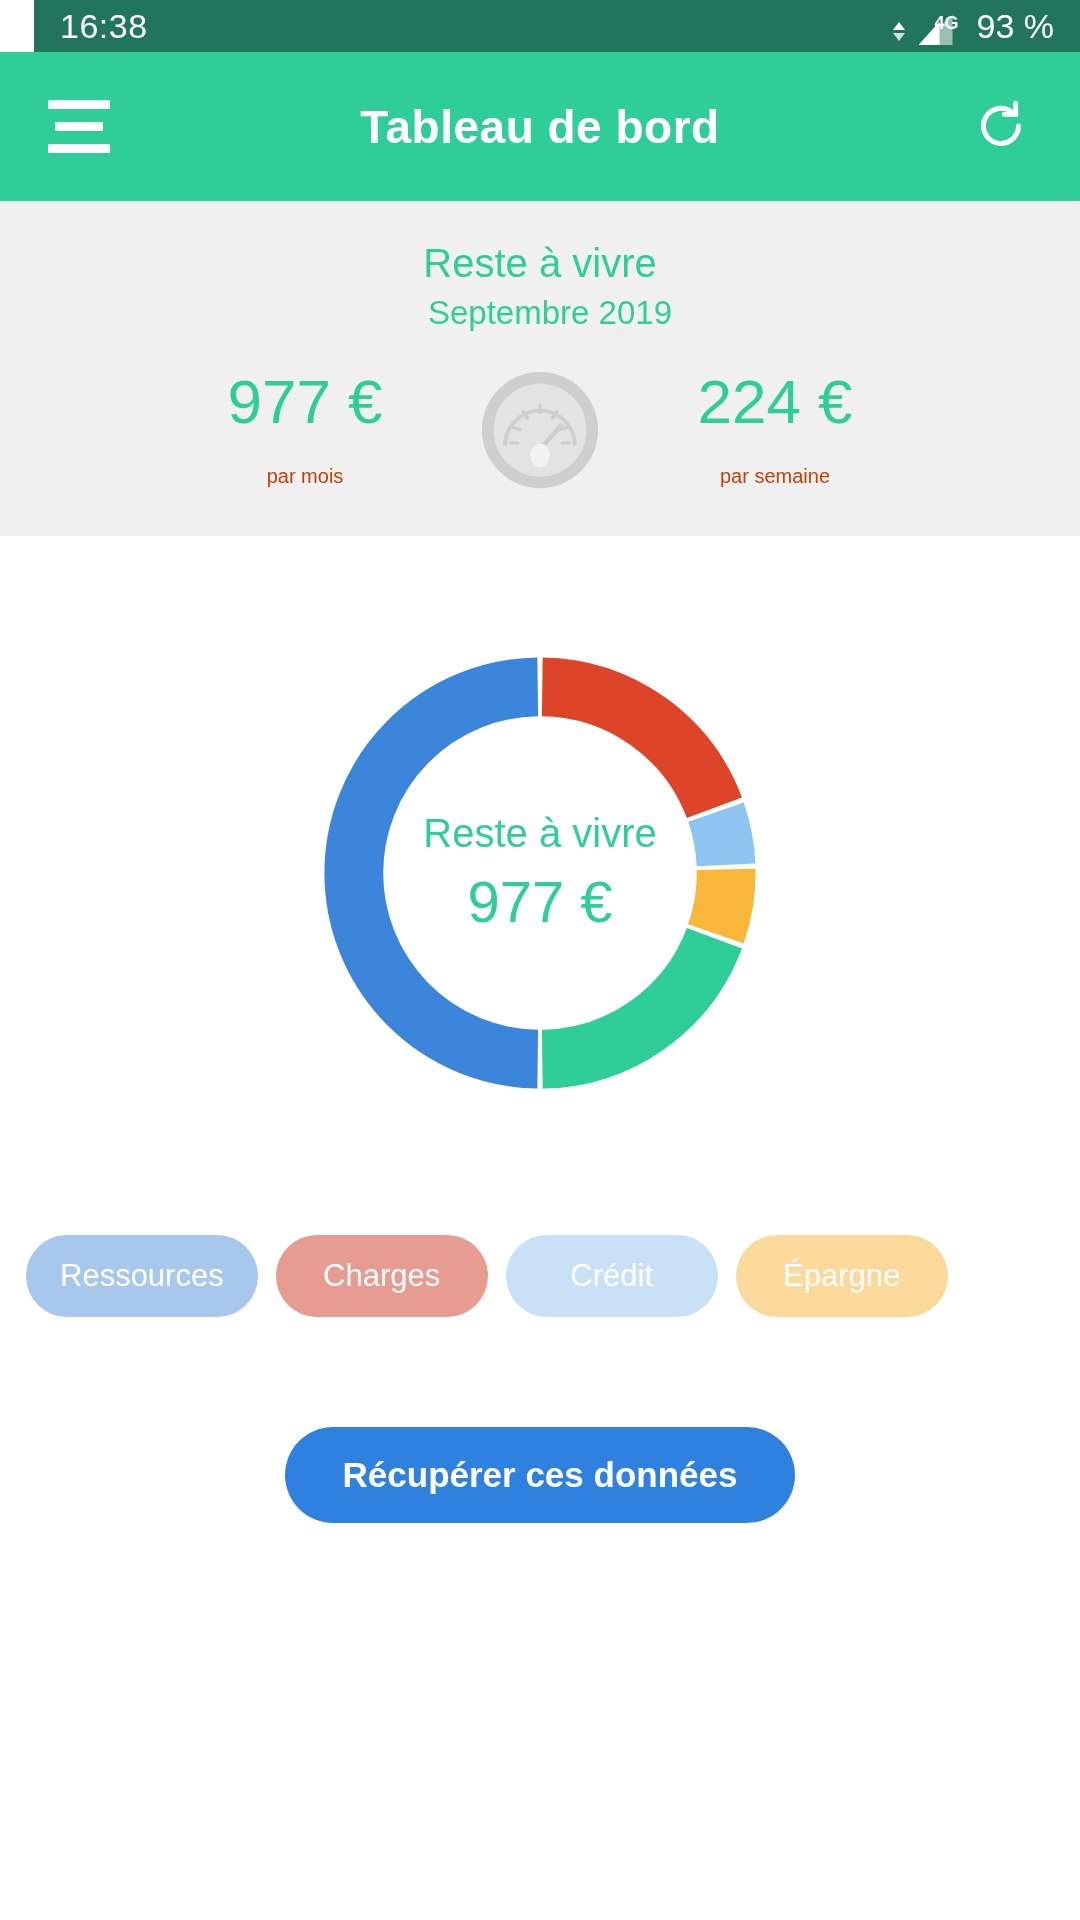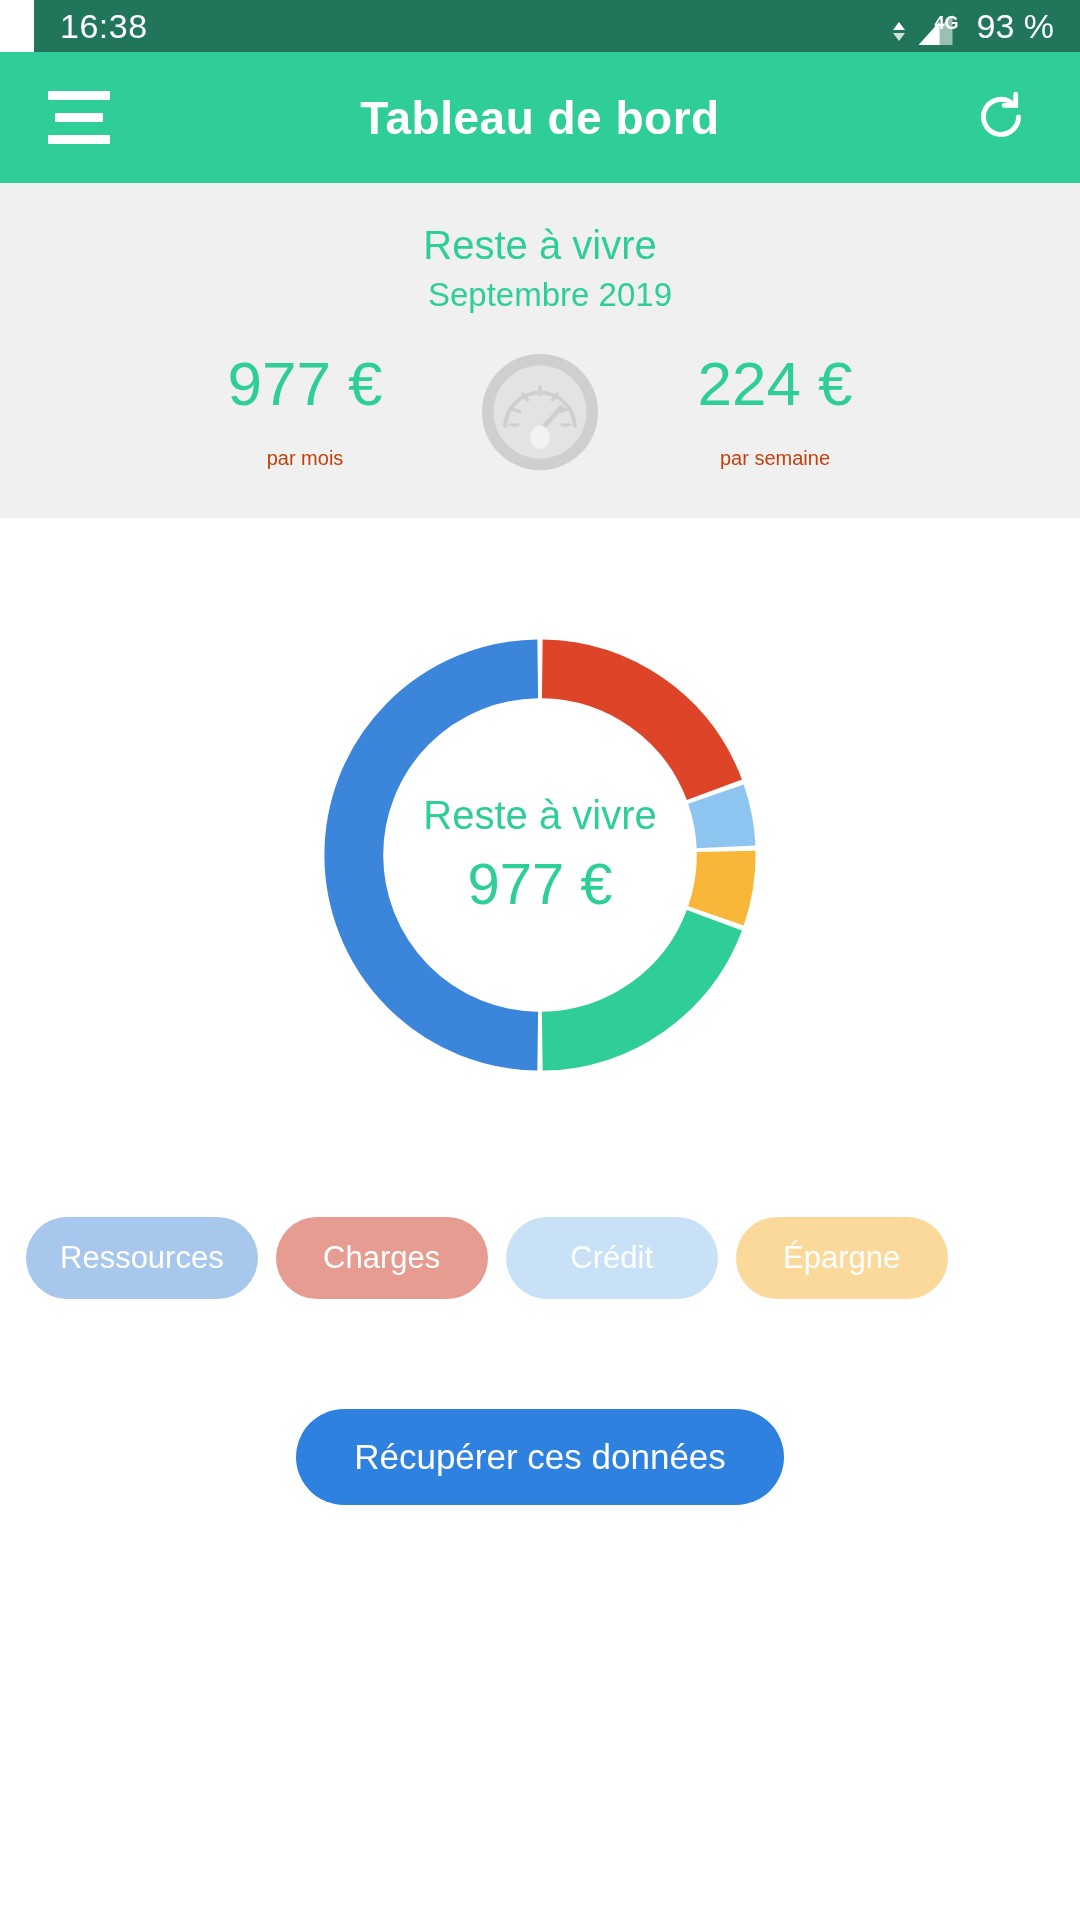--- a/index.html
+++ b/index.html
@@ -38,21 +38,21 @@
   }
   .sig-bars .tri-fg {
     position:absolute; inset:0;
     background: #ffffff;
     clip-path: polygon(62% 22%, 62% 100%, 0 100%);
   }
   .status-batt { font-size: 34px; font-weight: 400; margin-left: 6px; }
 
   
   .app-bar {
-    height: 131px;
+    height: 149px;
     background: #2FCE98;
     display: flex;
     align-items: center;
     padding: 0 48px;
     position: relative;
   }
   .hamburger { width: 62px; display: flex; flex-direction: column; gap: 13px; cursor: pointer; }
   .hamburger span { display: block; height: 9px; background: #ffffff; border-radius: 1px; }
   .hamburger span:nth-child(1) { width: 62px; }
   .hamburger span:nth-child(2) { width: 48px; margin-left: 7px; }
@@ -113,21 +113,21 @@
     white-space: nowrap;
     cursor: pointer;
     flex: 0 0 auto;
   }
 
   
   .btn-row { display:flex; justify-content:center; margin-top: 110px; }
   .primary-btn {
     background: #2F81E0;
     color: #ffffff;
-    font-size: 35px; font-weight: 400;
+    font-size: 35px; font-weight: 700;
     border: none;
     border-radius: 48px;
     height: 96px;
     padding: 0 58px;
     cursor: pointer;
     font-family: "Liberation Sans", sans-serif;
   }
 </style>
 </head>
 <body>

